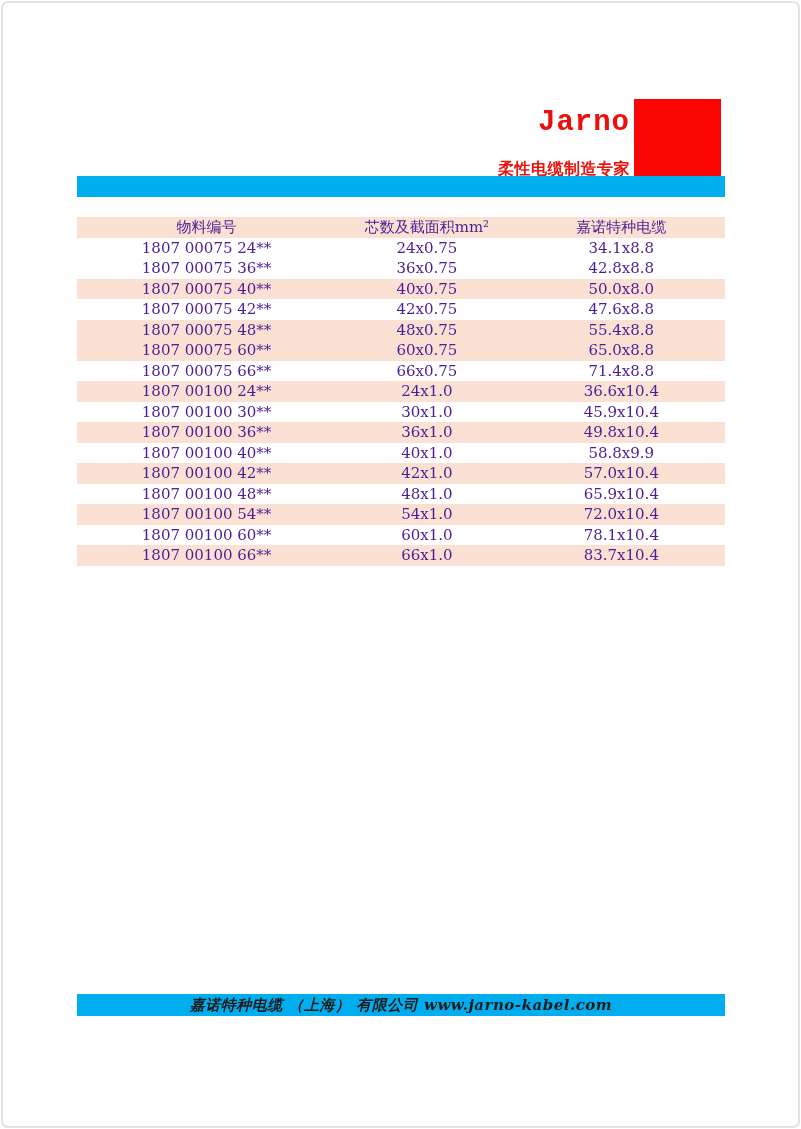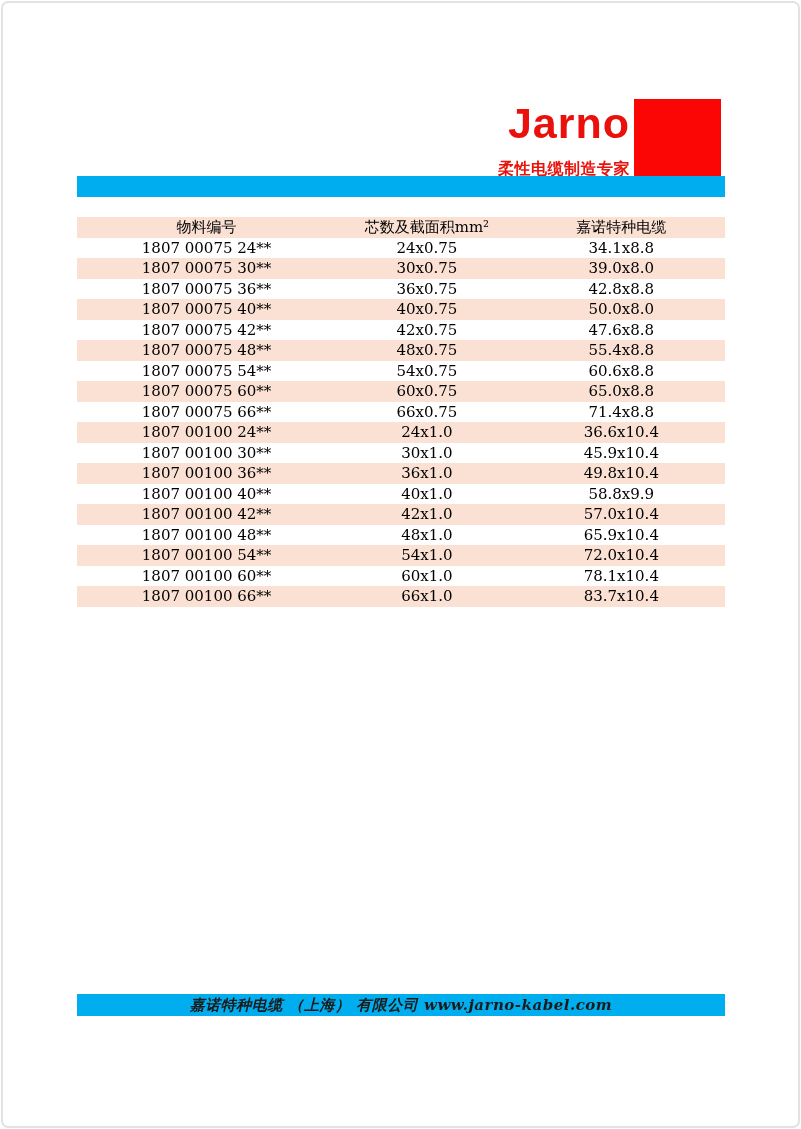--- a/index.html
+++ b/index.html
@@ -20,23 +20,23 @@
     overflow: hidden;
   }
   
   .brand-text {
     position: absolute;
     top: 100px;
     right: 168px;
     text-align: right;
   }
   .logo {
-    font-family: Liberation Sans, sans-serif;
+    font-family: Liberation Mono, monospace;
     font-weight: bold;
-    font-size: 43px;
+    font-size: 29px;
     line-height: 40px;
     color: #ea100c;
     letter-spacing: 1px;
   }
   .tagline {
     font-family: "Liberation Sans", sans-serif;
     font-weight: bold;
     font-size: 16px;
     margin-top: 16px;
     color: #e8130c;
@@ -62,21 +62,21 @@
 
   
   .spec-table {
     position: absolute;
     left: 74px;
     top: 214px;
     width: 648px;
     border-collapse: collapse;
     table-layout: fixed;
     font-size: 15px;
-    color: #000000;
+    color: #4c1d95;
   }
   .spec-table th, .spec-table td {
     height: 20.5px;
     padding: 0;
     text-align: center;
     font-weight: normal;
     white-space: nowrap;
     vertical-align: middle;
   }
   .spec-table thead tr { background: #fbe1d3; }
@@ -134,50 +134,40 @@
         <th>芯数及截面积mm²</th>
         <th>嘉诺特种电缆</th>
       </tr>
     </thead>
     <tbody id="rows">
         <tr class="white">
           <td>1807 00075 24**</td>
           <td>24x0.75</td>
           <td>34.1x8.8</td>
         </tr>
-        <tr class="peach">
-          <td>1807 00075 30**</td>
-          <td>30x0.75</td>
-          <td>39.0x8.0</td>
-        </tr>
         <tr class="white">
           <td>1807 00075 36**</td>
           <td>36x0.75</td>
           <td>42.8x8.8</td>
         </tr>
         <tr class="peach">
           <td>1807 00075 40**</td>
           <td>40x0.75</td>
           <td>50.0x8.0</td>
         </tr>
         <tr class="white">
           <td>1807 00075 42**</td>
           <td>42x0.75</td>
           <td>47.6x8.8</td>
         </tr>
         <tr class="peach">
           <td>1807 00075 48**</td>
           <td>48x0.75</td>
           <td>55.4x8.8</td>
         </tr>
-        <tr class="white">
-          <td>1807 00075 54**</td>
-          <td>54x0.75</td>
-          <td>60.6x8.8</td>
-        </tr>
         <tr class="peach">
           <td>1807 00075 60**</td>
           <td>60x0.75</td>
           <td>65.0x8.8</td>
         </tr>
         <tr class="white">
           <td>1807 00075 66**</td>
           <td>66x0.75</td>
           <td>71.4x8.8</td>
         </tr>

